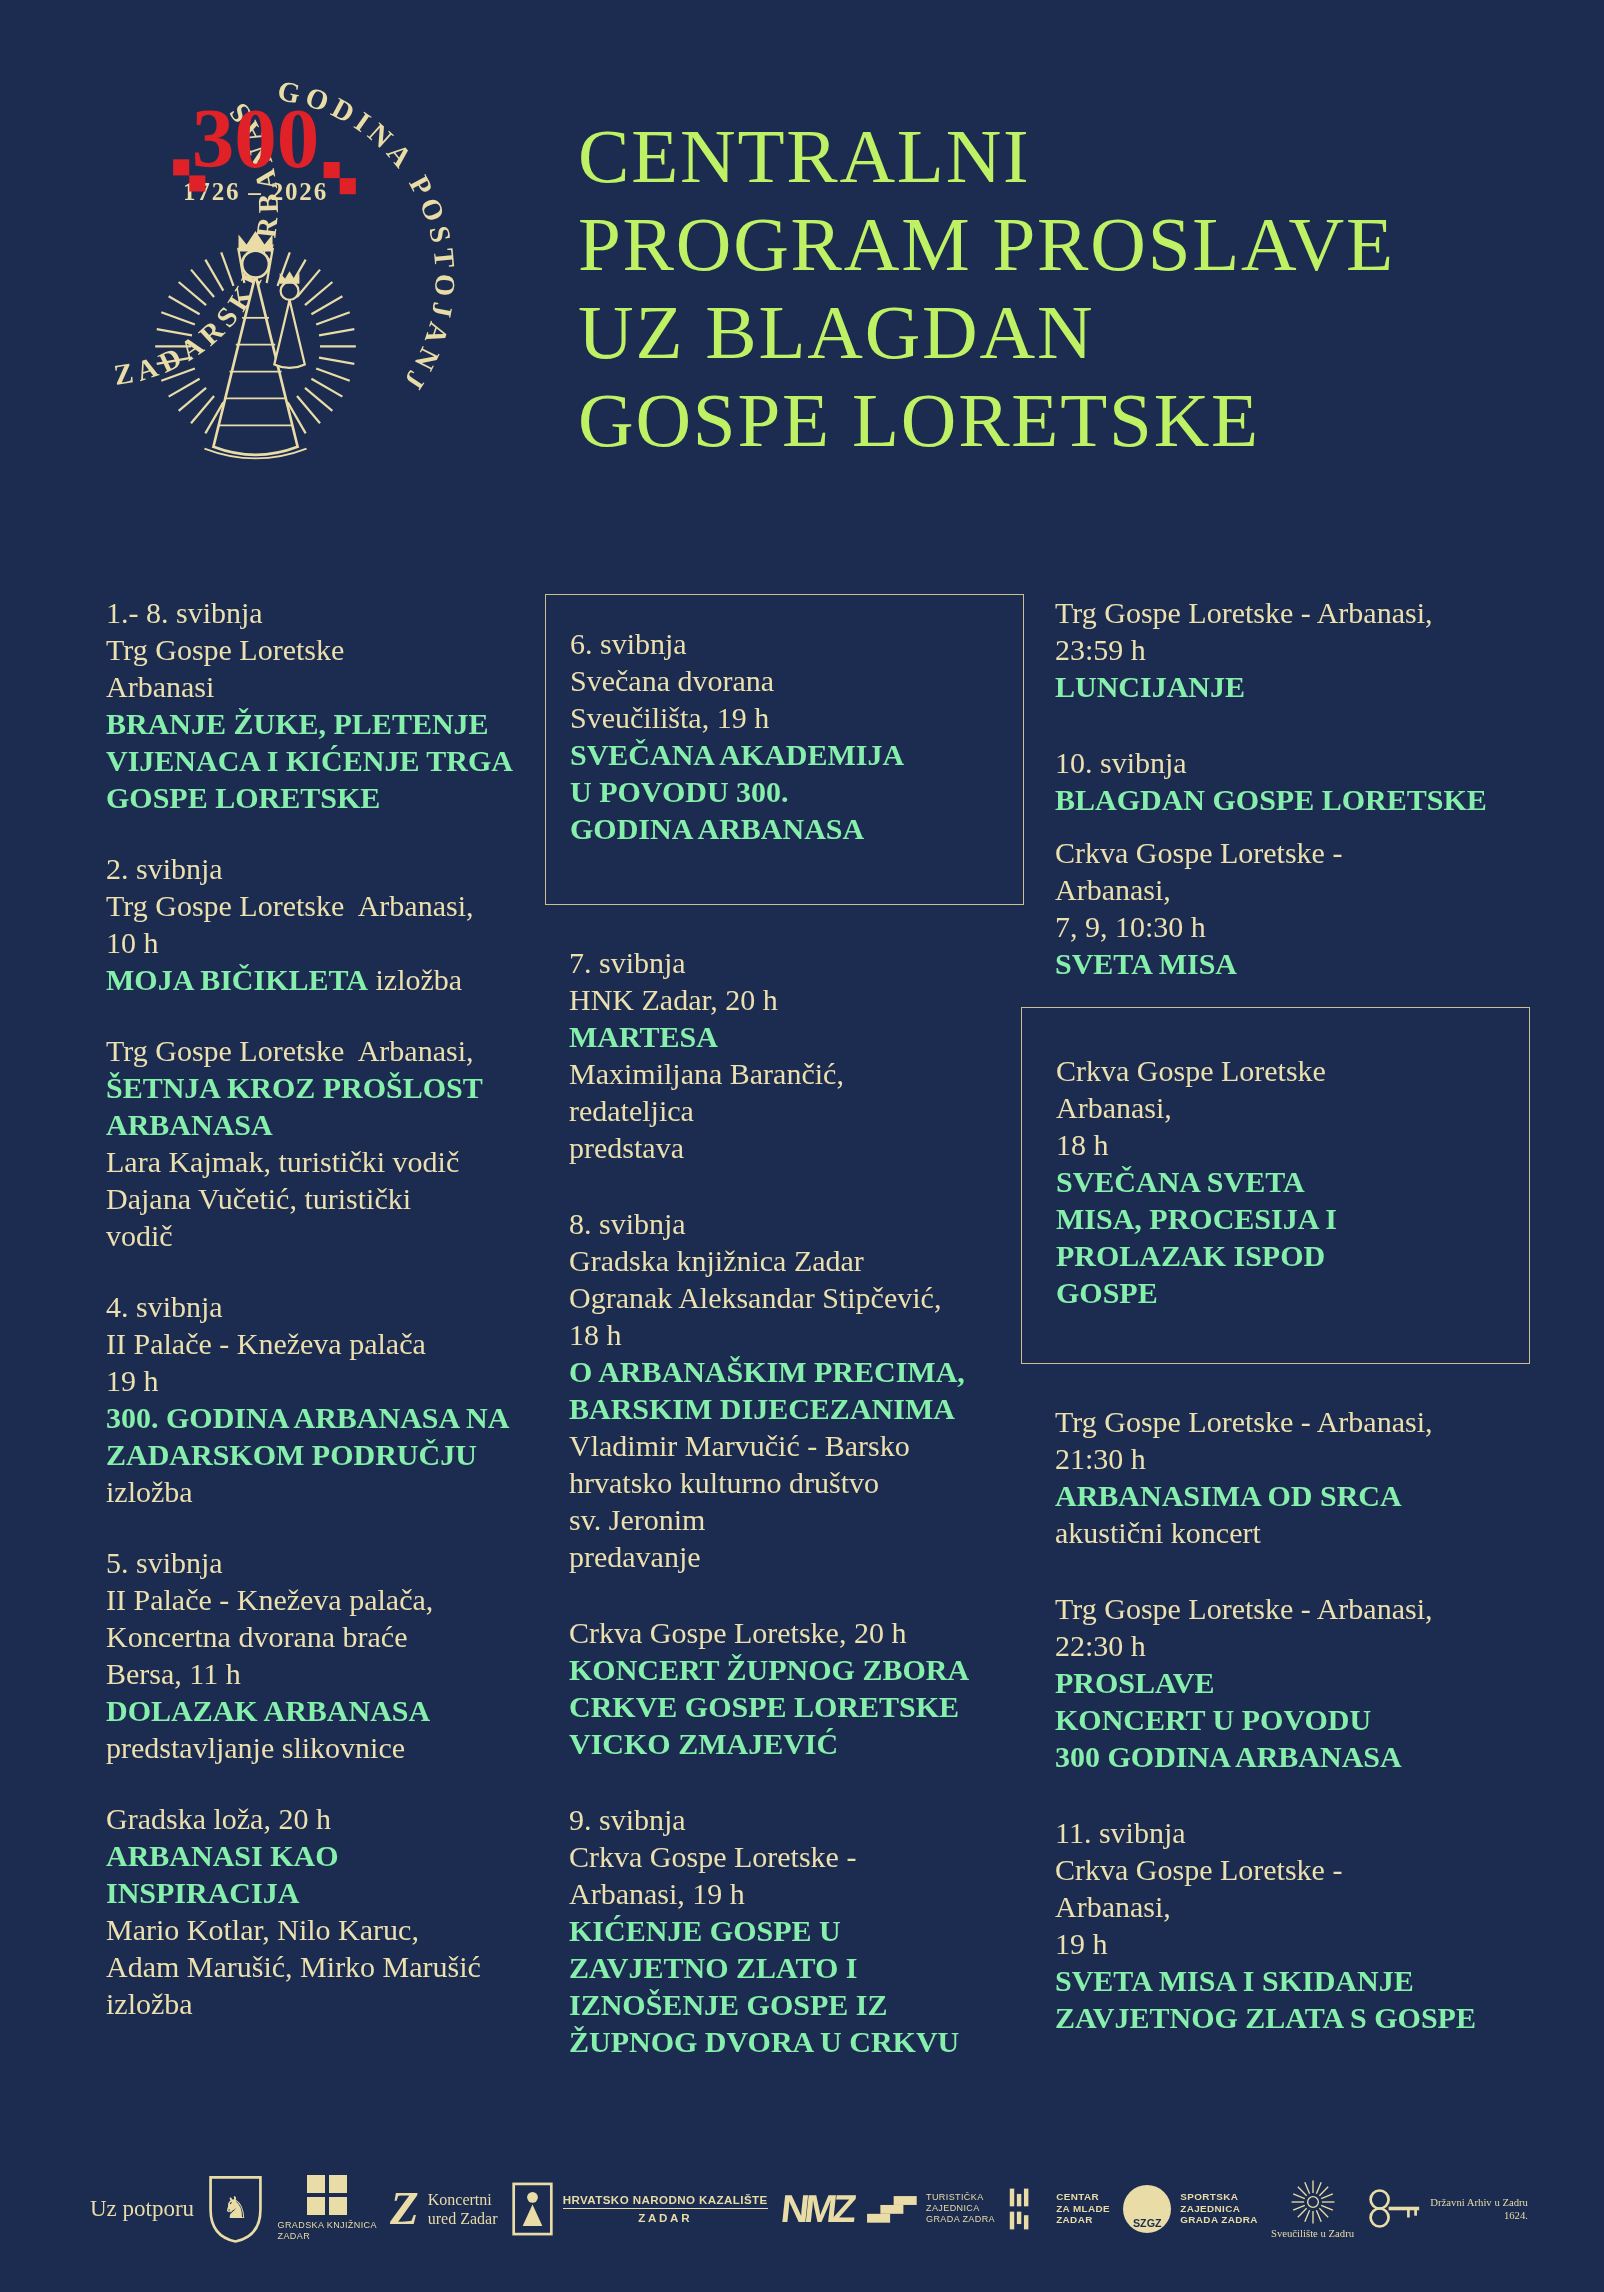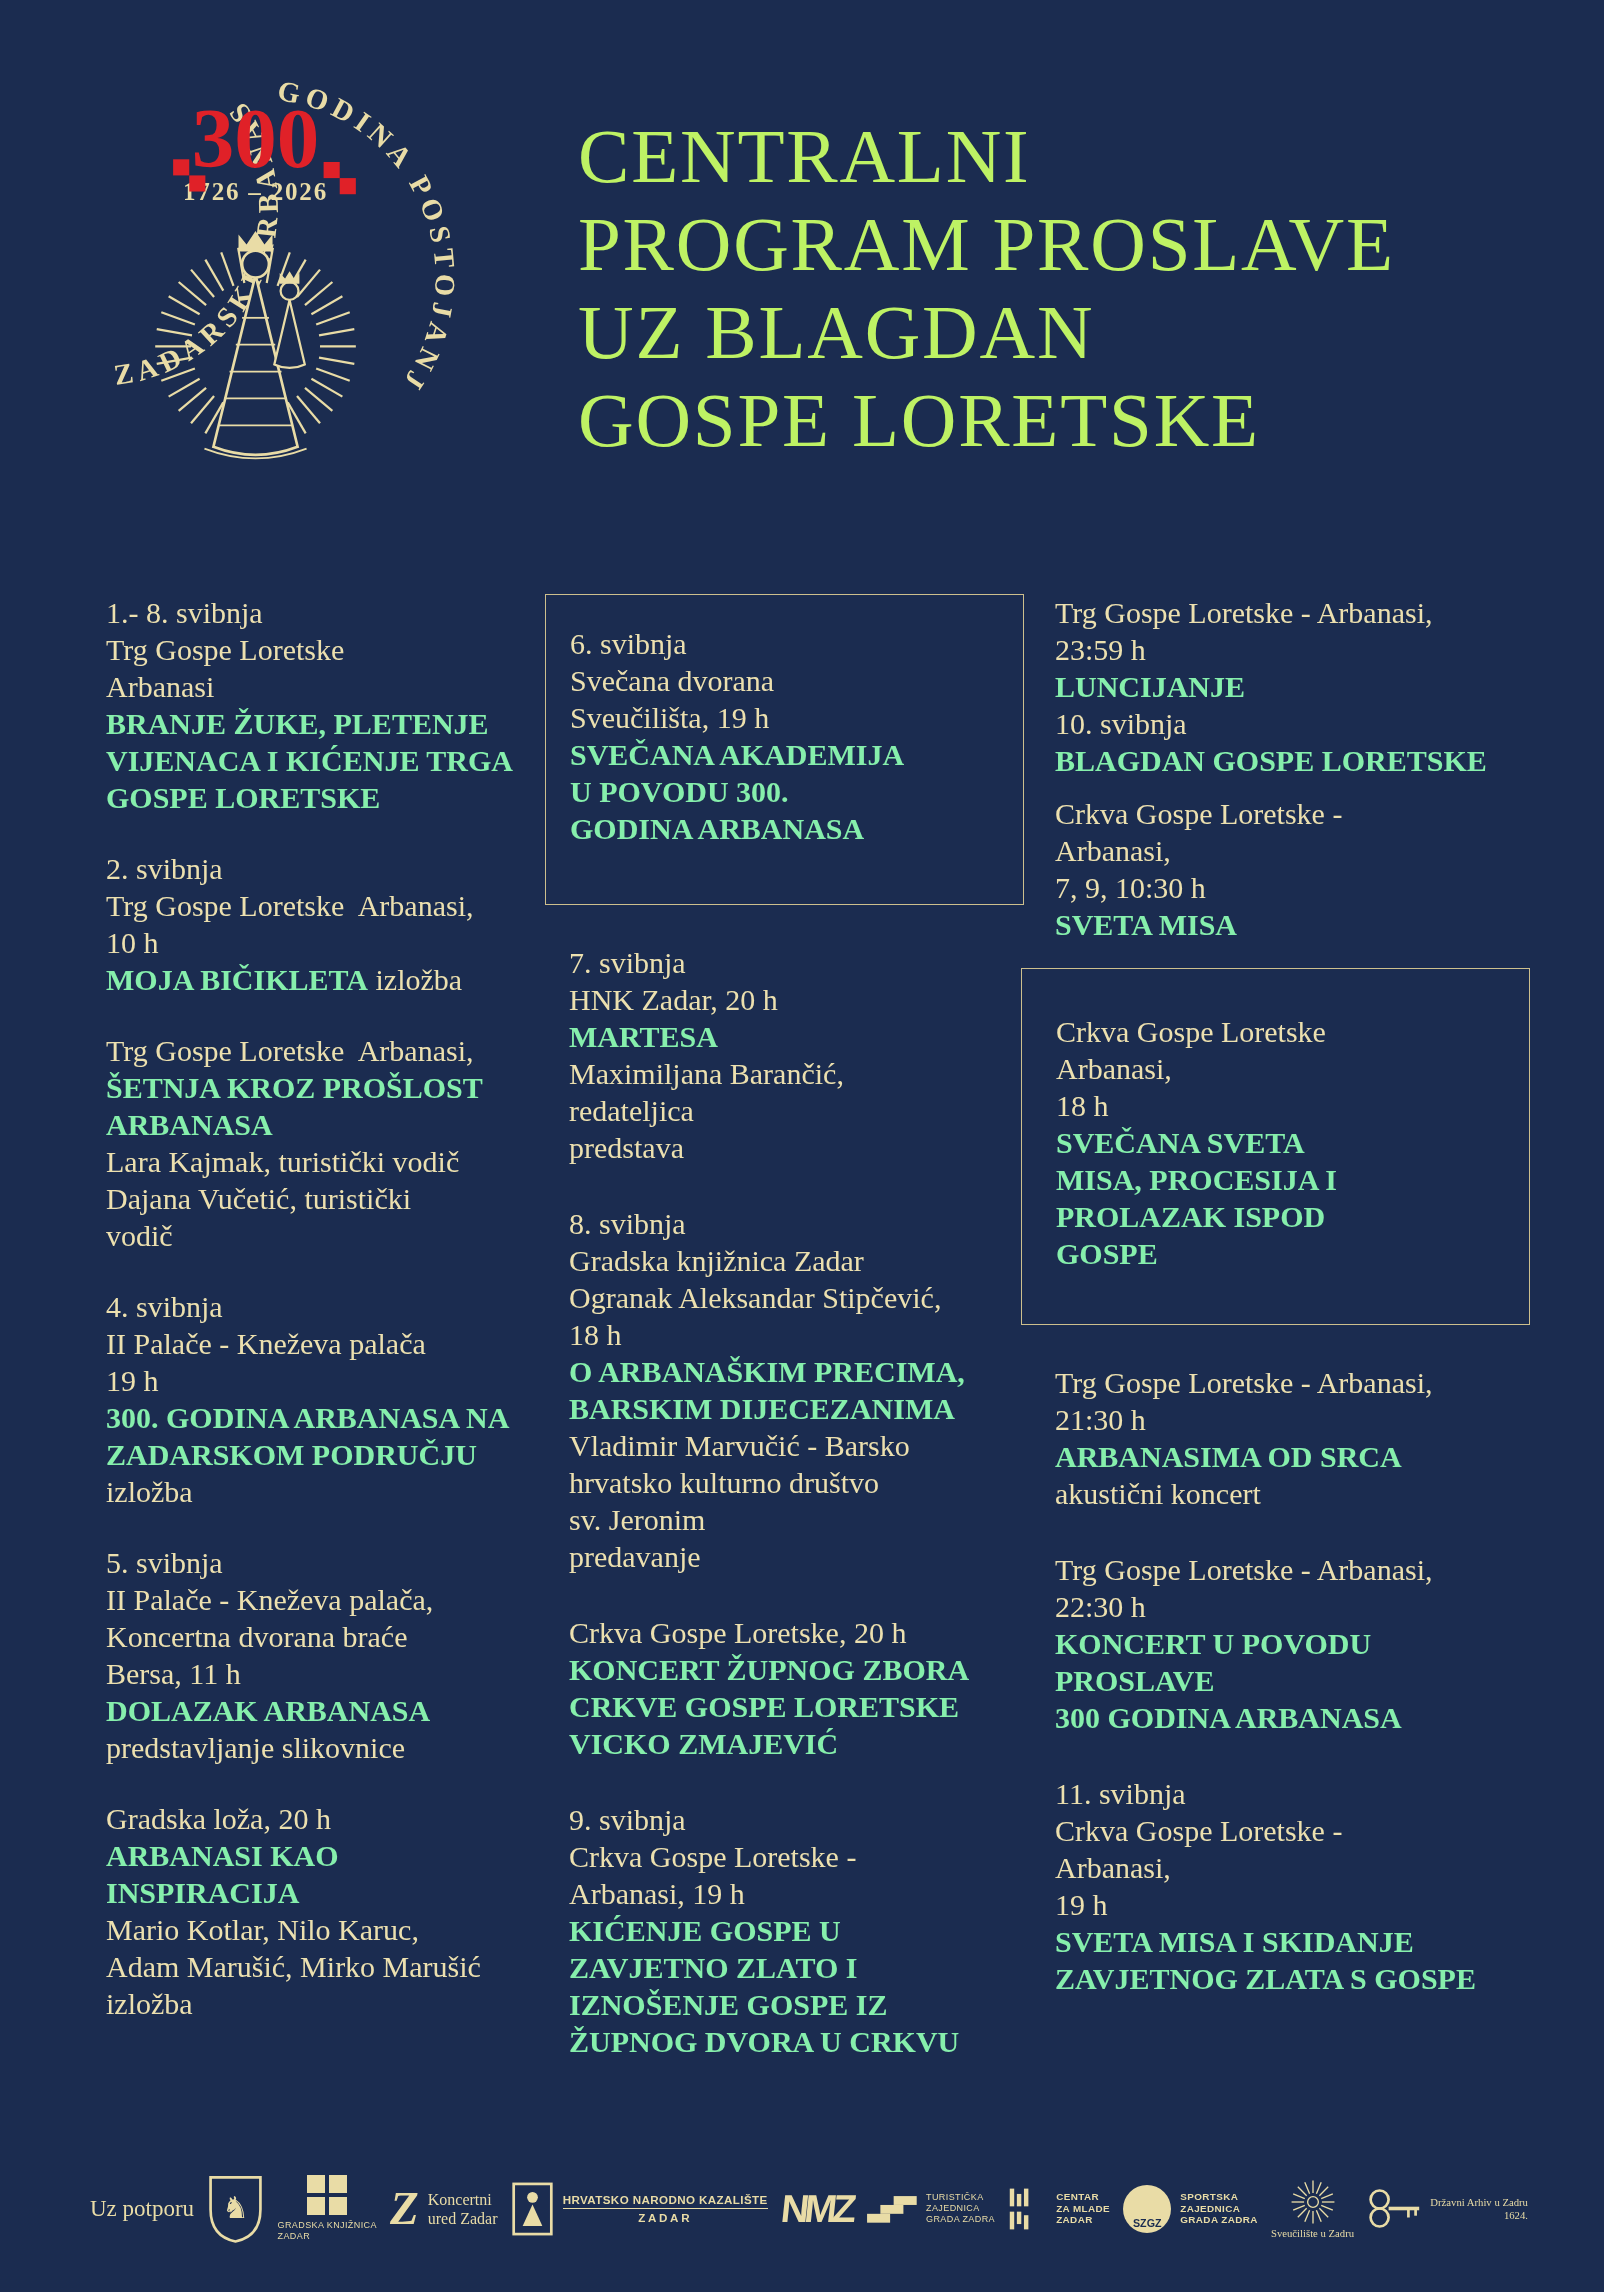--- a/index.html
+++ b/index.html
@@ -226,21 +226,21 @@
         <div class="line"><span class="b">IZNOŠENJE GOSPE IZ</span></div>
         <div class="line"><span class="b">ŽUPNOG DVORA U CRKVU</span></div>
       </div>
     </div>
   <div class="col" data-col="2">
       <div class="event">
         <div class="line"><span>Trg Gospe Loretske - Arbanasi,</span></div>
         <div class="line"><span>23:59 h</span></div>
         <div class="line"><span class="b">LUNCIJANJE</span></div>
       </div>
-      <div class="event" style="">
+      <div class="event" style="margin-top: 39px;">
         <div class="line"><span>10. svibnja</span></div>
         <div class="line"><span class="b">BLAGDAN GOSPE LORETSKE</span></div>
       </div>
       <div class="event" style="margin-top: 16px;">
         <div class="line"><span>Crkva Gospe Loretske -</span></div>
         <div class="line"><span>Arbanasi,</span></div>
         <div class="line"><span>7, 9, 10:30 h</span></div>
         <div class="line"><span class="b">SVETA MISA</span></div>
       </div>
       <div class="event boxed" style="margin-top: 25px;">
@@ -254,22 +254,22 @@
       </div>
       <div class="event" style="margin-top: 39px;">
         <div class="line"><span>Trg Gospe Loretske - Arbanasi,</span></div>
         <div class="line"><span>21:30 h</span></div>
         <div class="line"><span class="b">ARBANASIMA OD SRCA</span></div>
         <div class="line"><span>akustični koncert</span></div>
       </div>
       <div class="event" style="margin-top: 39px;">
         <div class="line"><span>Trg Gospe Loretske - Arbanasi,</span></div>
         <div class="line"><span>22:30 h</span></div>
+        <div class="line"><span class="b">PROSLAVE</span></div>
         <div class="line"><span class="b">KONCERT U POVODU</span></div>
-        <div class="line"><span class="b">PROSLAVE</span></div>
         <div class="line"><span class="b">300 GODINA ARBANASA</span></div>
       </div>
       <div class="event" style="margin-top: 39px;">
         <div class="line"><span>11. svibnja</span></div>
         <div class="line"><span>Crkva Gospe Loretske -</span></div>
         <div class="line"><span>Arbanasi,</span></div>
         <div class="line"><span>19 h</span></div>
         <div class="line"><span class="b">SVETA MISA I SKIDANJE</span></div>
         <div class="line"><span class="b">ZAVJETNOG ZLATA S GOSPE</span></div>
       </div>

